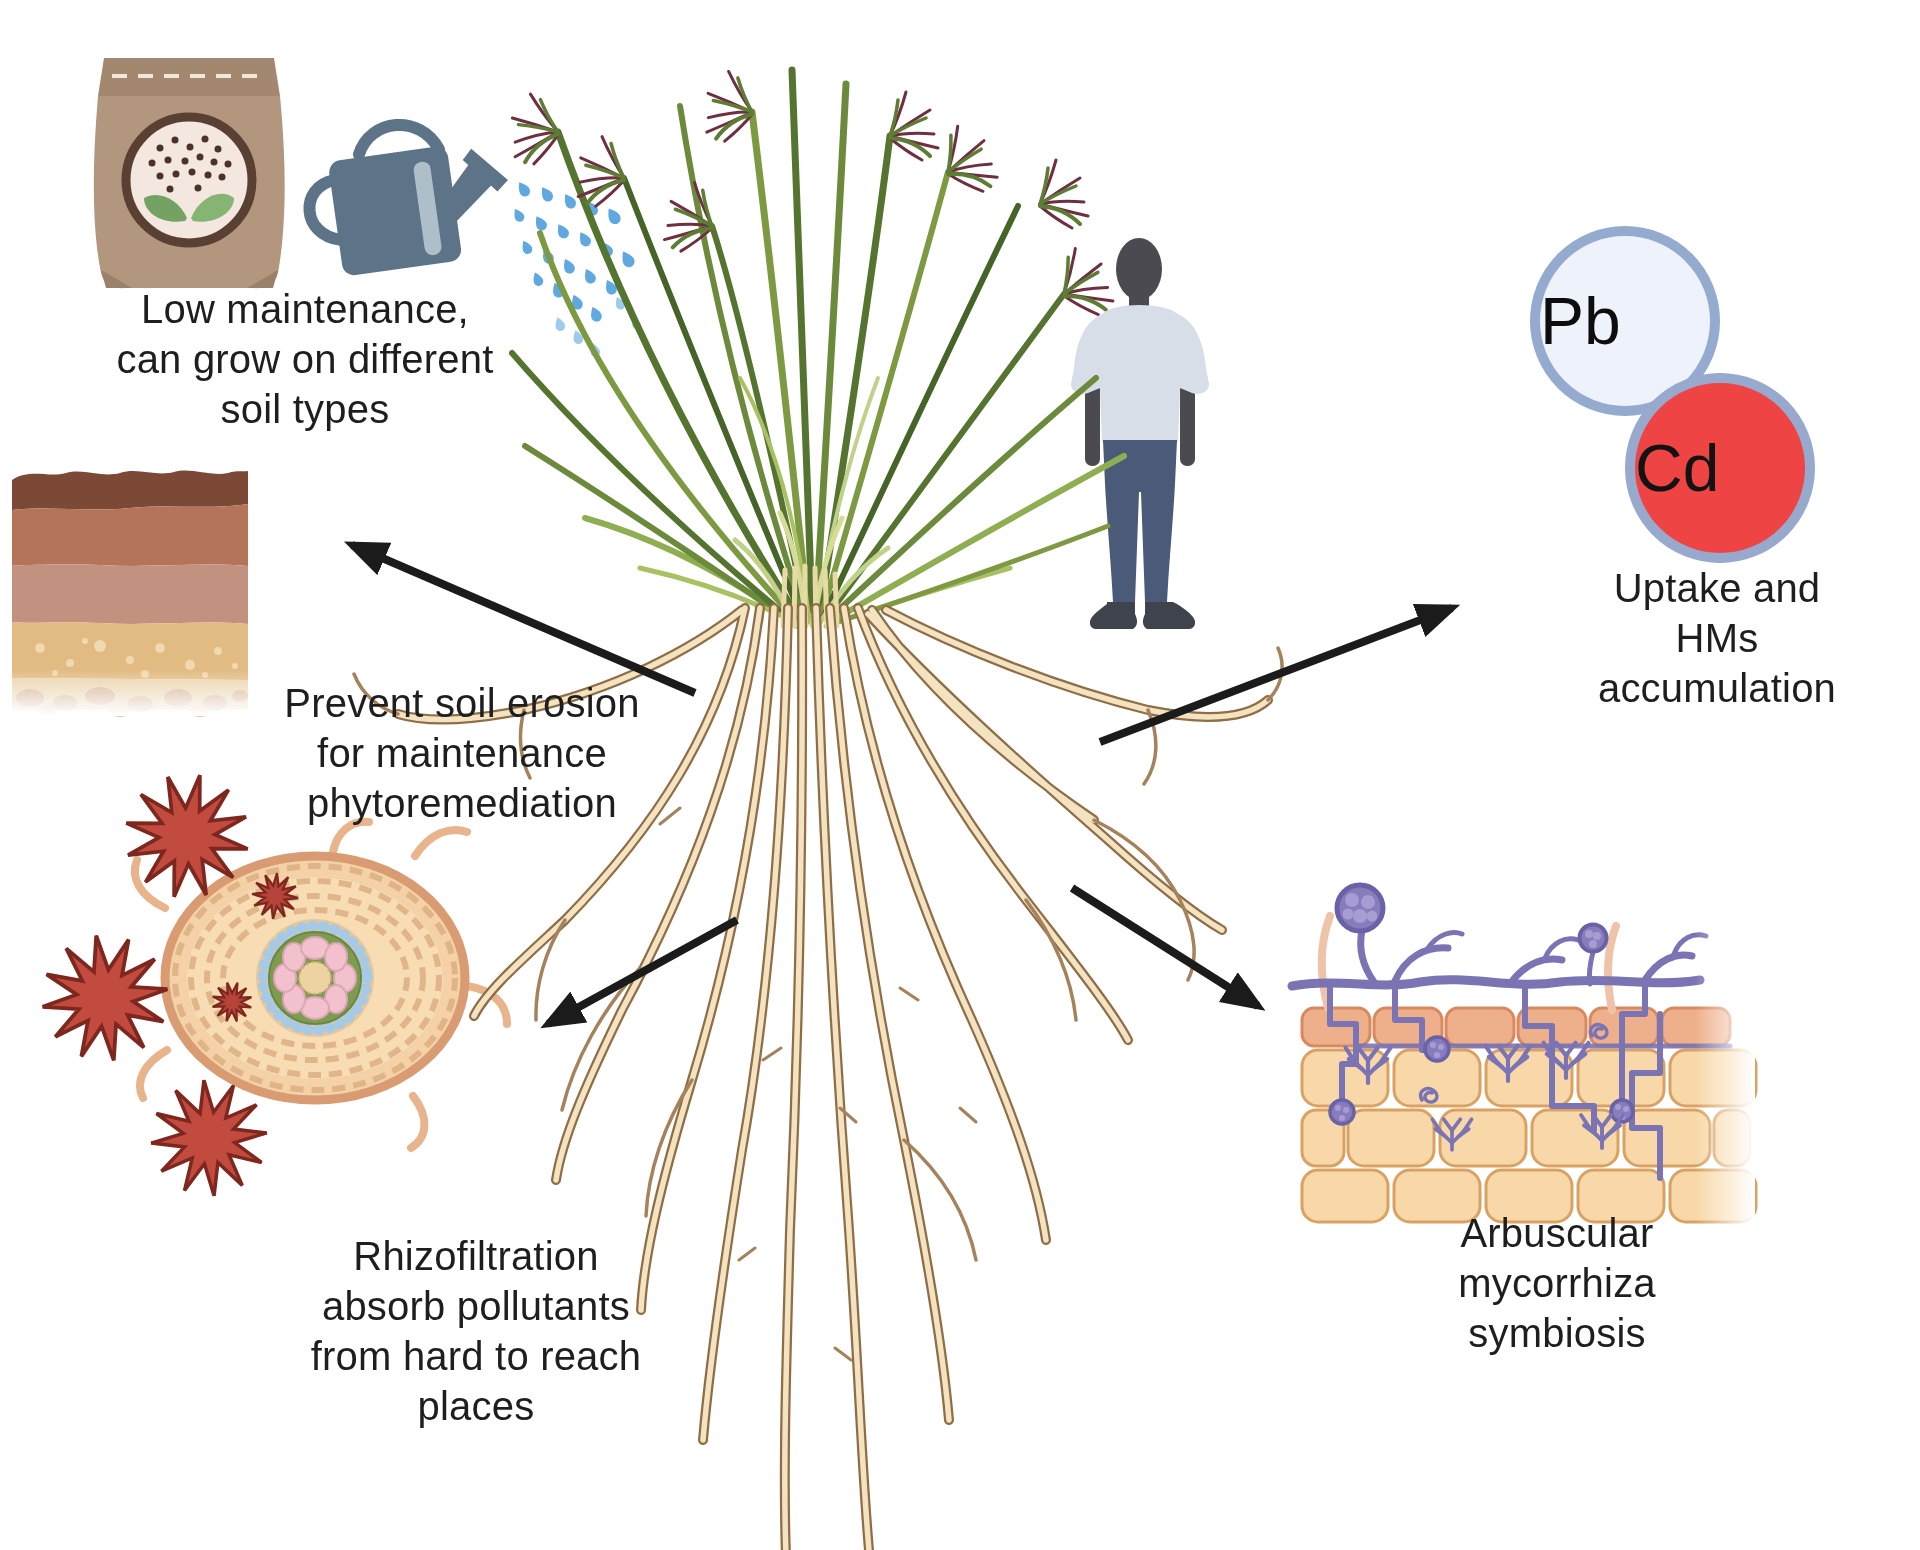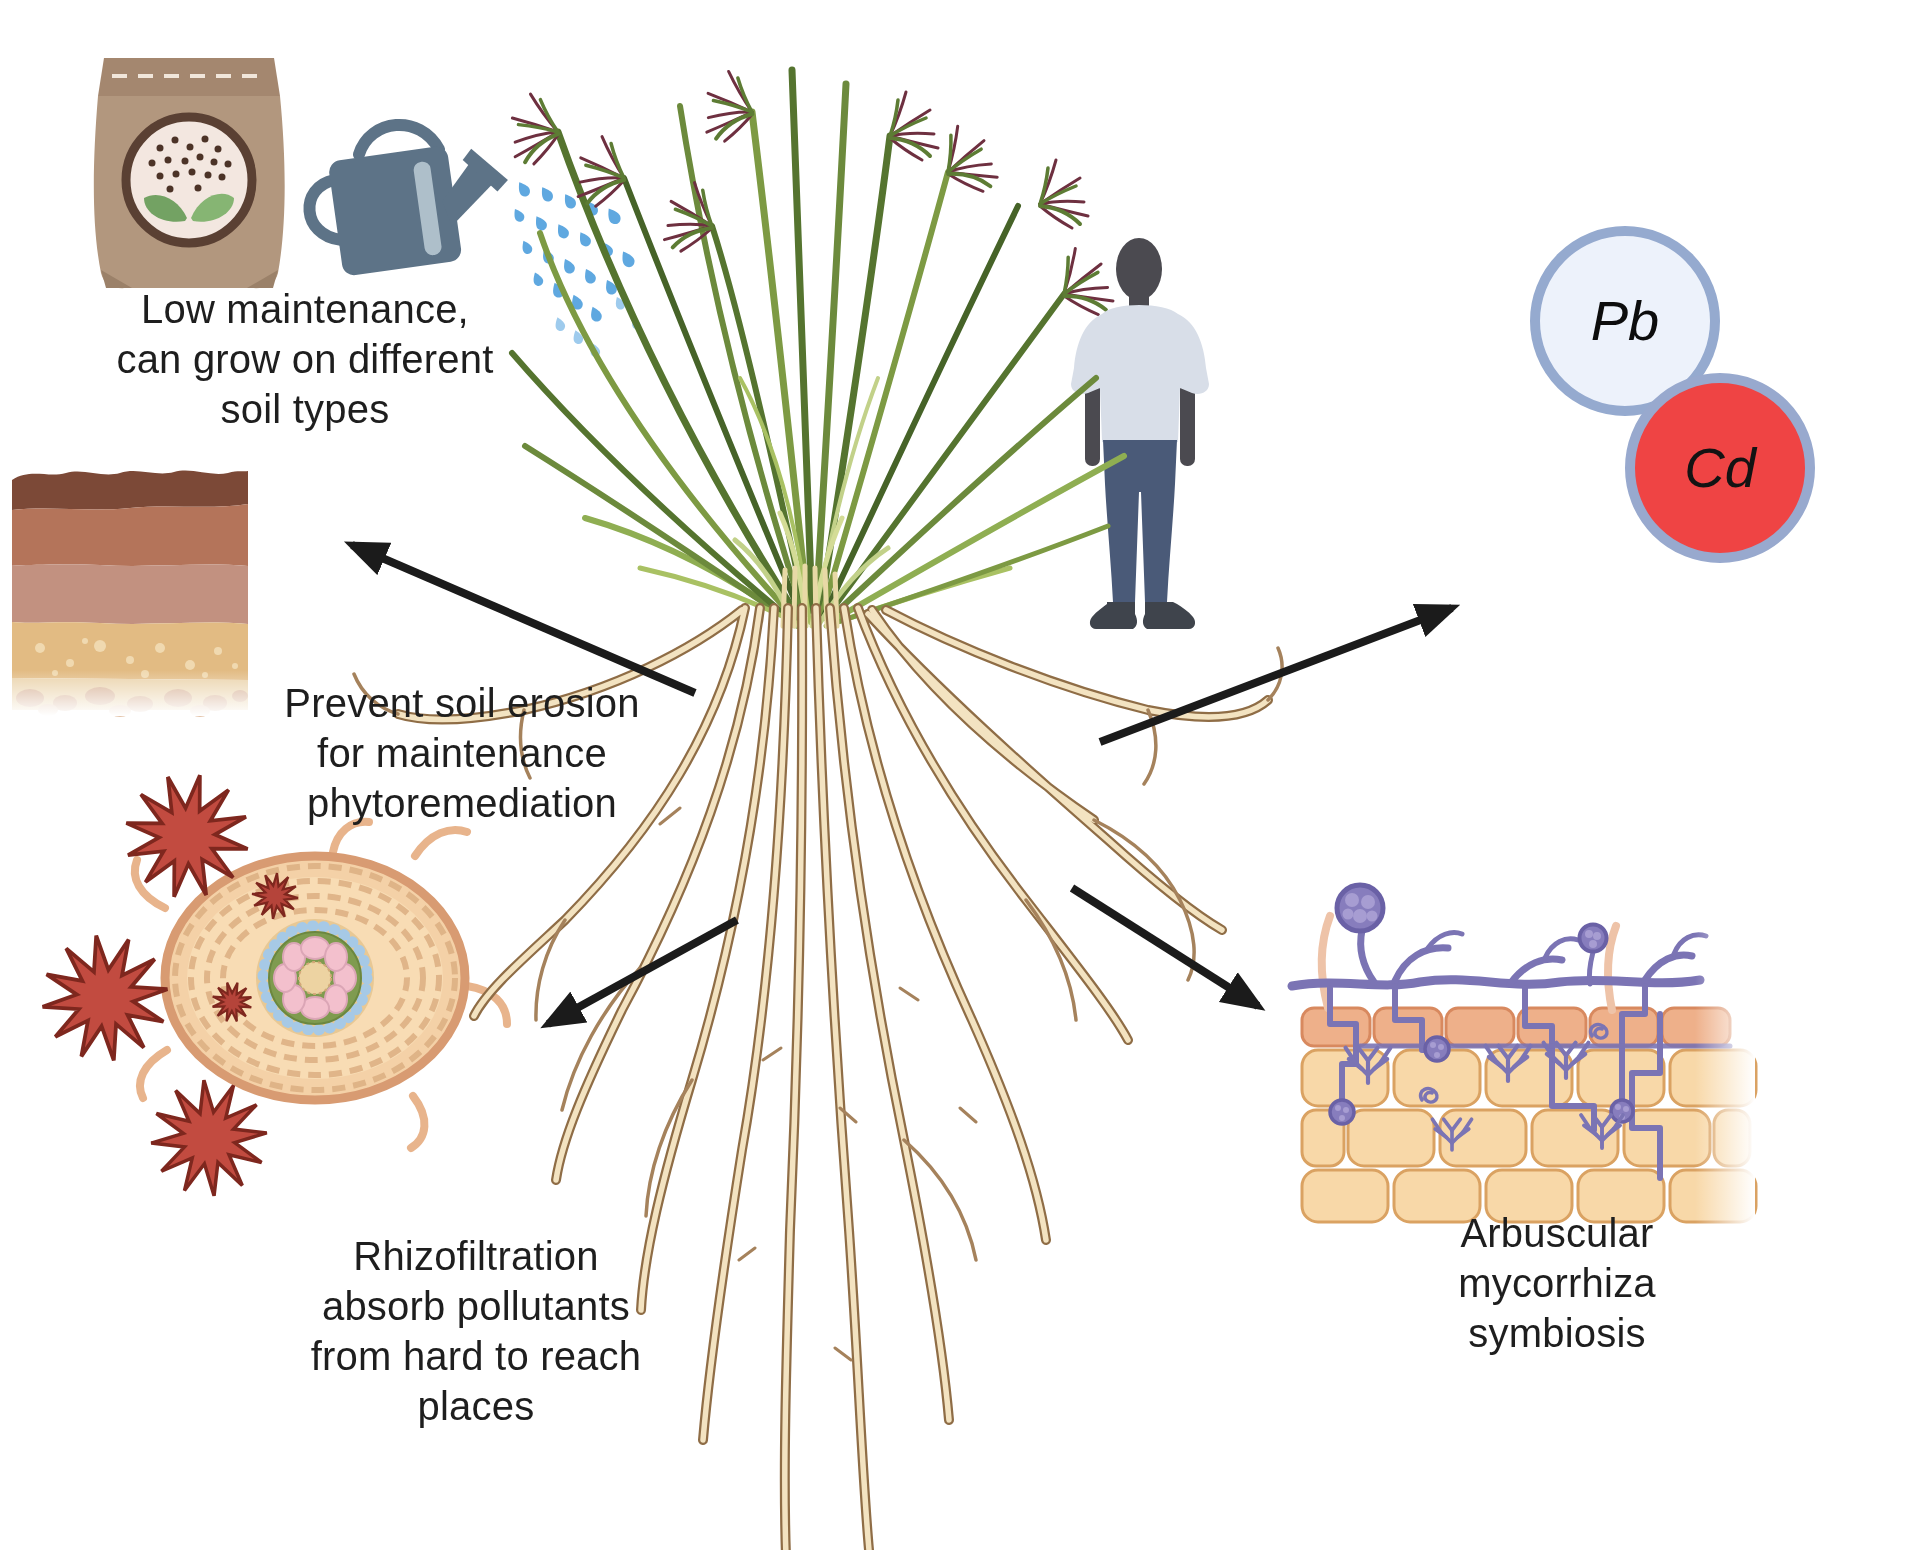--- a/index.html
+++ b/index.html
@@ -13,22 +13,22 @@
     position:absolute;transform:translateX(-50%);text-align:center;
     white-space:pre-wrap;color:#1e1e1e;font-size:40px;line-height:50px;letter-spacing:0.2px;
   }
   .lbl-low{left:305px;top:236px;}
   .lbl-erosion{left:462px;top:630px;}
   .lbl-rhizo{left:476px;top:1183px;}
   .lbl-deep{left:1350px;top:372px;}
   .lbl-uptake{left:1717px;top:515px;}
   .lbl-myco{left:1557px;top:1160px;}
   .metal{
-    position:absolute;border-radius:50%;display:flex;align-items:center;justify-content:center;
-    font-size:56px;box-sizing:border-box;border:10px solid #93a9cf;line-height:1;font-style:italic;
+    position:absolute;border-radius:50%;display:flex;align-items:center;justify-content:flex-start;
+    font-size:66px;box-sizing:border-box;border:10px solid #93a9cf;line-height:1;
   }
   .metal-pb{left:1530px;top:178px;width:190px;height:190px;background:#edf2fb;border-color:#95aacf;color:#0d0d0d;z-index:2;}
   .metal-hg{left:1722px;top:176px;width:186px;height:186px;background:#a5a3bc;border-color:#615e7c;color:#ffffff;z-index:1;}
   .metal-cd{left:1625px;top:325px;width:190px;height:190px;background:#ef4444;border-color:#98a9ce;color:#131313;z-index:3;}
 </style>
 </head>
 <body>
 
 <div class="figure">
 
@@ -386,20 +386,22 @@
 <div class="label lbl-low">Low maintenance,
 can grow on different
 soil types</div>
 <div class="label lbl-erosion">Prevent soil erosion
 for maintenance
 phytoremediation</div>
 <div class="label lbl-rhizo">Rhizofiltration
 absorb pollutants
 from hard to reach
 places</div>
+<div class="label lbl-uptake">Uptake and HMs
+accumulation</div>
 <div class="label lbl-myco">Arbuscular
 mycorrhiza
 symbiosis</div>
 
 <div class="metal metal-pb">
   <span>Pb</span>
 </div>
 <div class="metal metal-cd">
   <span>Cd</span>
 </div>

